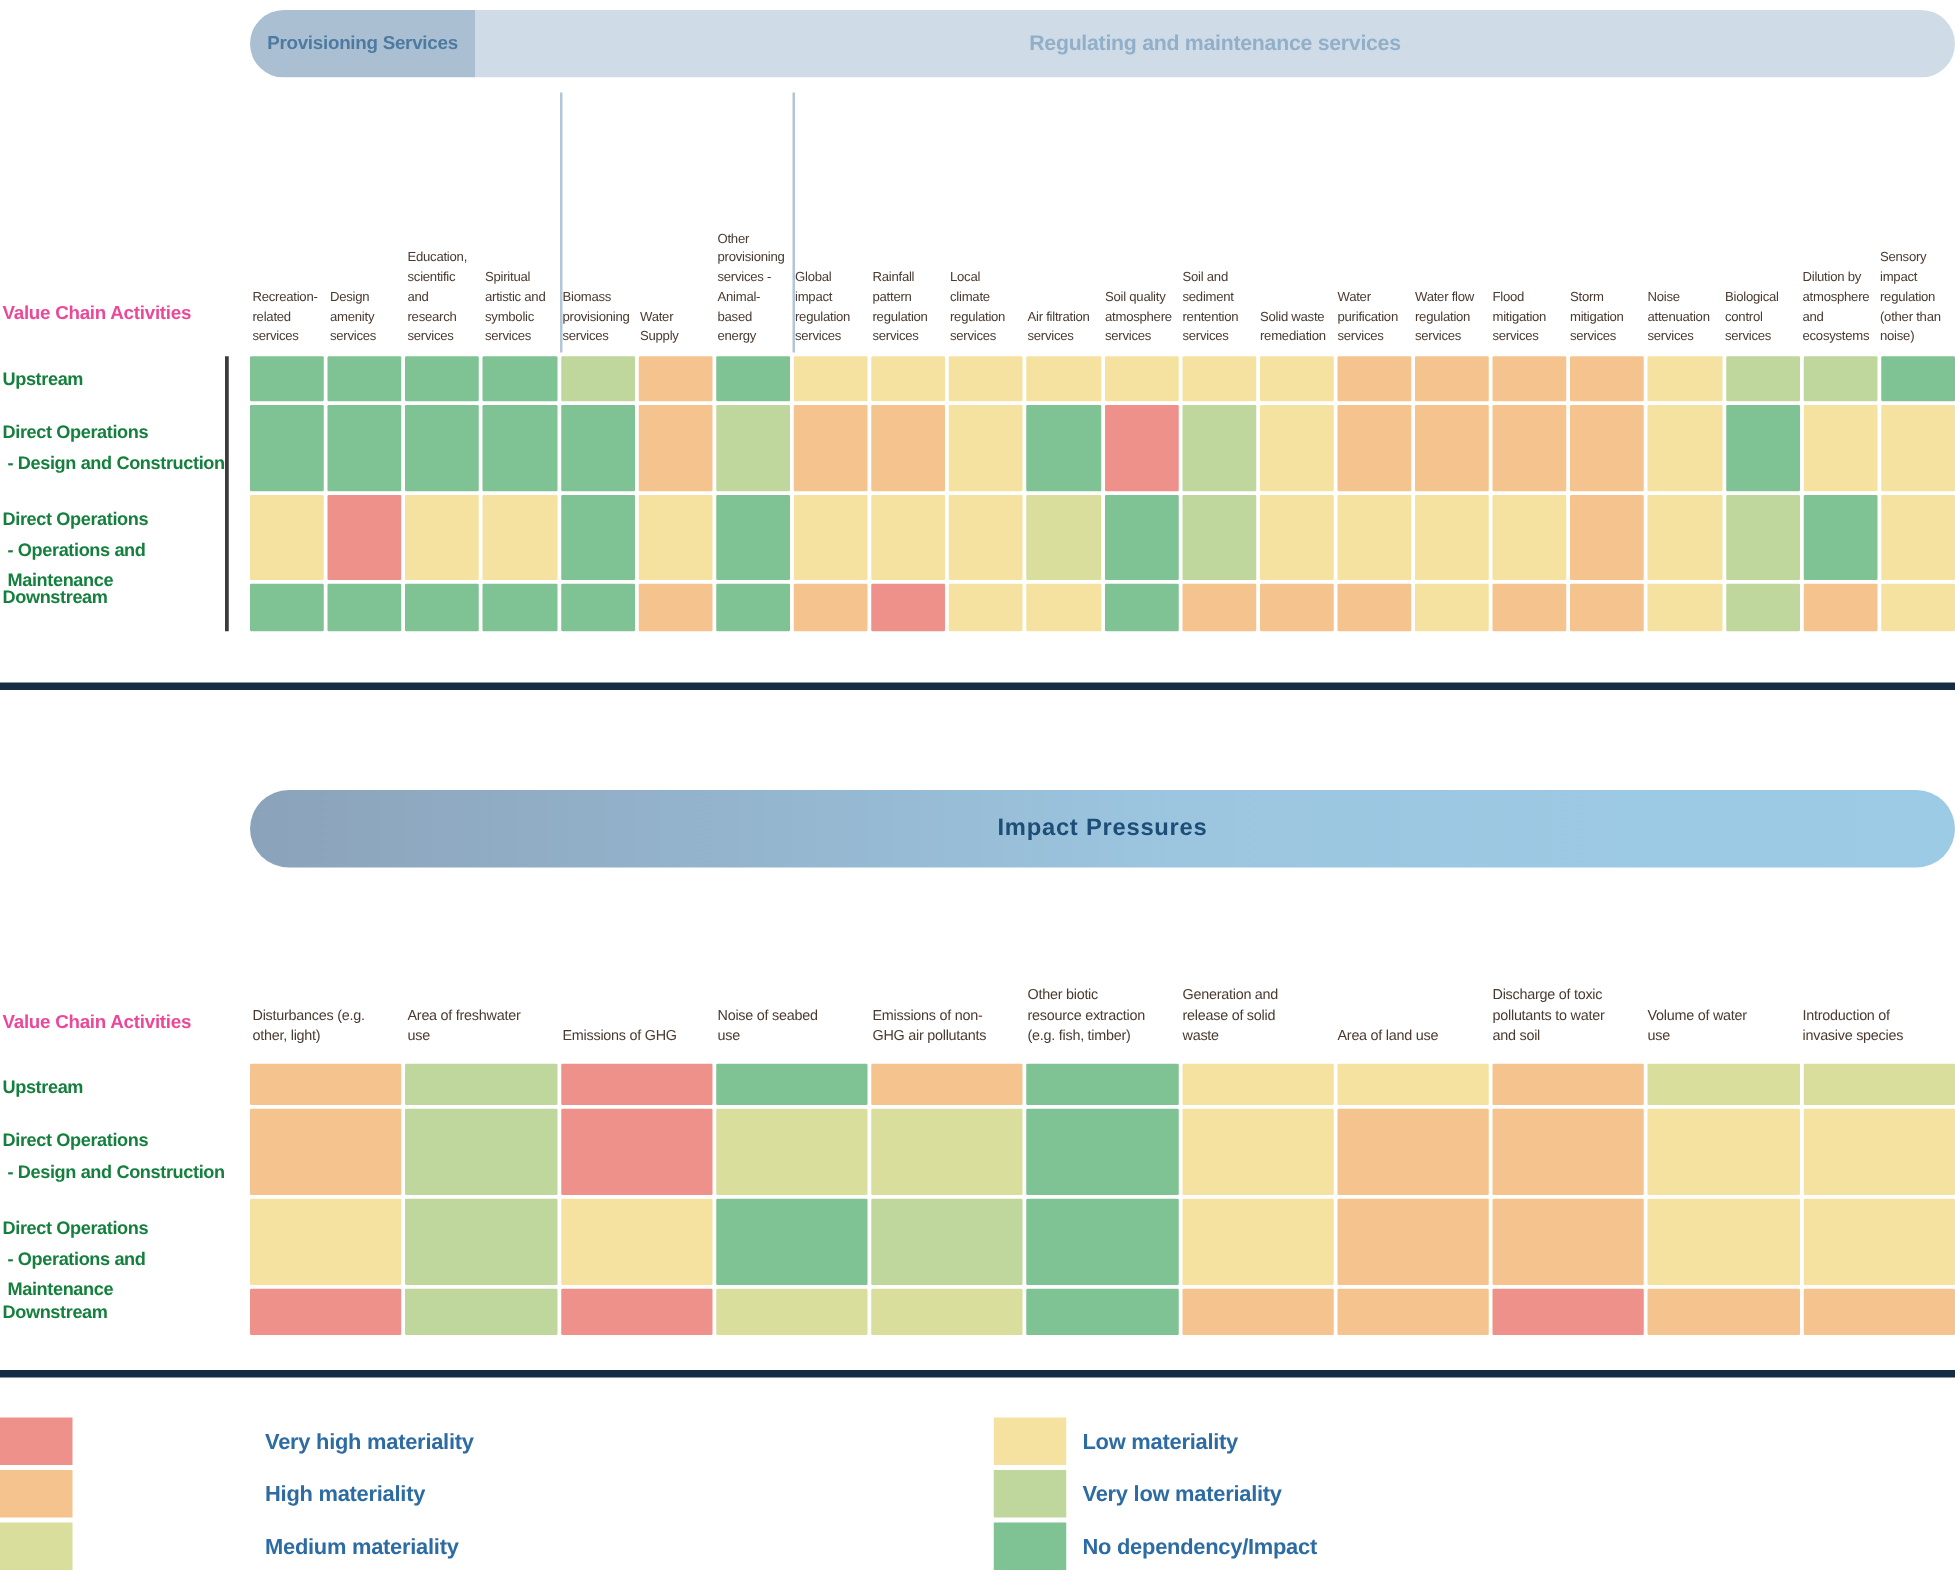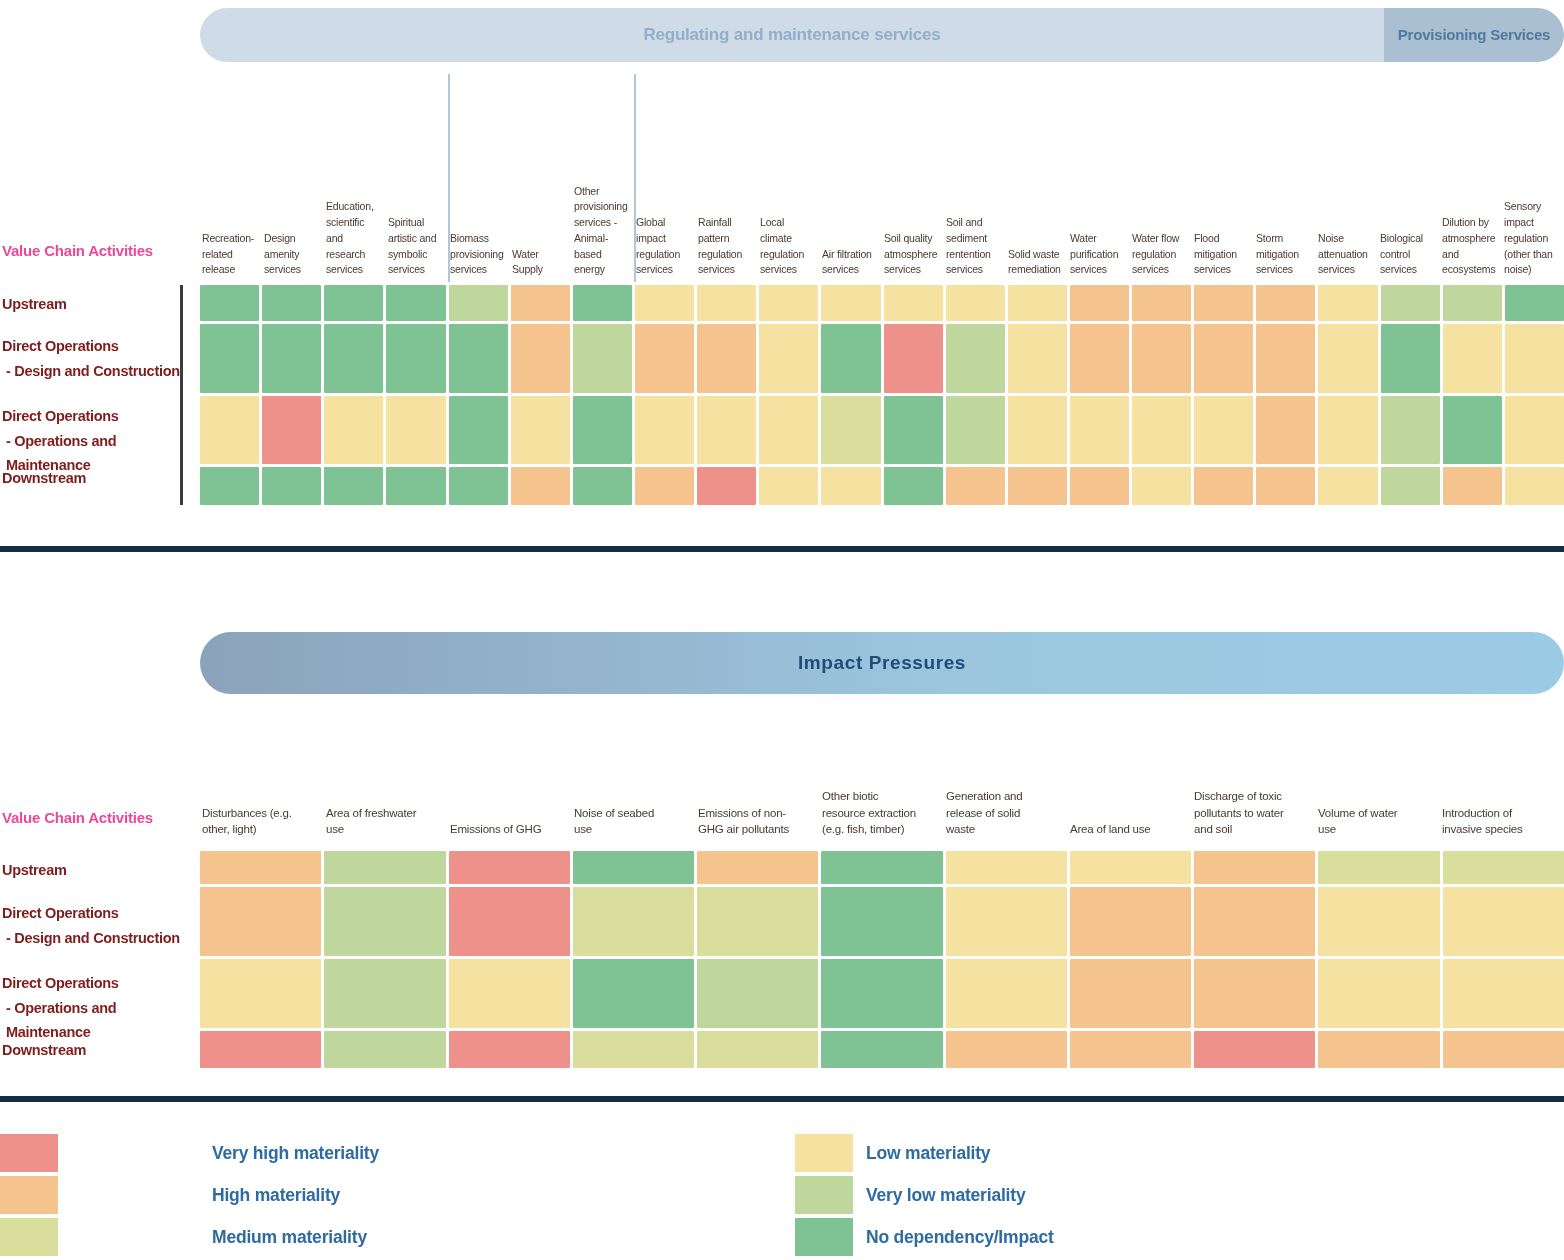--- a/index.html
+++ b/index.html
@@ -19,21 +19,21 @@
   
   .head-top{left:200px;top:66px;width:1364px;height:214px;display:grid;
     grid-template-columns:repeat(22,1fr);align-items:end;}
   .head-top .colhead{font-size:10.5px;line-height:1.5;color:#4a3a30;padding:0 3px 2px 2px;letter-spacing:-0.2px;word-wrap:break-word;}
 
   .vdivider{width:2px;background:#b3c6d6;top:74px;height:208px;}
   .vline-matrix{left:180px;top:285px;width:3px;height:220px;background:#3b3b3b;}
 
   
   .axis-label{left:2px;width:190px;color:#ec4899;font-weight:bold;font-size:15px;letter-spacing:-0.2px;}
-  .rowlabel{left:2px;width:192px;color:#7f1d1d;font-weight:bold;font-size:14.5px;line-height:1.7;letter-spacing:-0.3px;}
+  .rowlabel{left:2px;width:192px;color:#15803d;font-weight:bold;font-size:14.5px;line-height:1.7;letter-spacing:-0.3px;}
   .rowlabel .sub{padding-left:4px;}
 
   
   .matrix{display:grid;gap:3px;}
   .matrix .cell{border-radius:1px;}
   .m-top{left:200px;top:285px;width:1364px;grid-template-columns:repeat(22,1fr);grid-template-rows:36px 69px 68px 38px;}
   .m-bottom{left:200px;top:851px;width:1364px;grid-template-columns:repeat(11,1fr);grid-template-rows:33px 69px 69px 37px;}
 
   
   .pill-impact{left:200px;top:632px;width:1364px;height:62px;border-radius:31px;
@@ -50,30 +50,30 @@
   .hrule{left:0;width:1564px;height:6px;background:#142c44;}
 
   
   .swatch{width:58px;height:38px;}
   .legend-label{height:38px;line-height:38px;color:#2d6ba3;font-size:17.5px;font-weight:bold;letter-spacing:-0.2px;}
 </style>
 </head>
 <body>
 
 <div class="abs pill-top">
+  <div class="pill-seg seg-provisioning">
+    <span>Provisioning Services</span>
+  </div>
   <div class="pill-seg seg-regulating">
     <span>Regulating and maintenance services</span>
   </div>
-  <div class="pill-seg seg-provisioning">
-    <span>Provisioning Services</span>
-  </div>
 </div>
 
 <div class="abs head-top" id="head-top">
-    <div class="colhead">Recreation-related release</div>
+    <div class="colhead">Recreation-related services</div>
     <div class="colhead">Design amenity services</div>
     <div class="colhead">Education, scientific and research services</div>
     <div class="colhead">Spiritual artistic and symbolic services</div>
     <div class="colhead">Biomass provisioning services</div>
     <div class="colhead">Water Supply</div>
     <div class="colhead">Other provisioning services - Animal-based energy</div>
     <div class="colhead">Global impact regulation services</div>
     <div class="colhead">Rainfall pattern regulation services</div>
     <div class="colhead">Local climate regulation services</div>
     <div class="colhead">Air filtration services</div>

